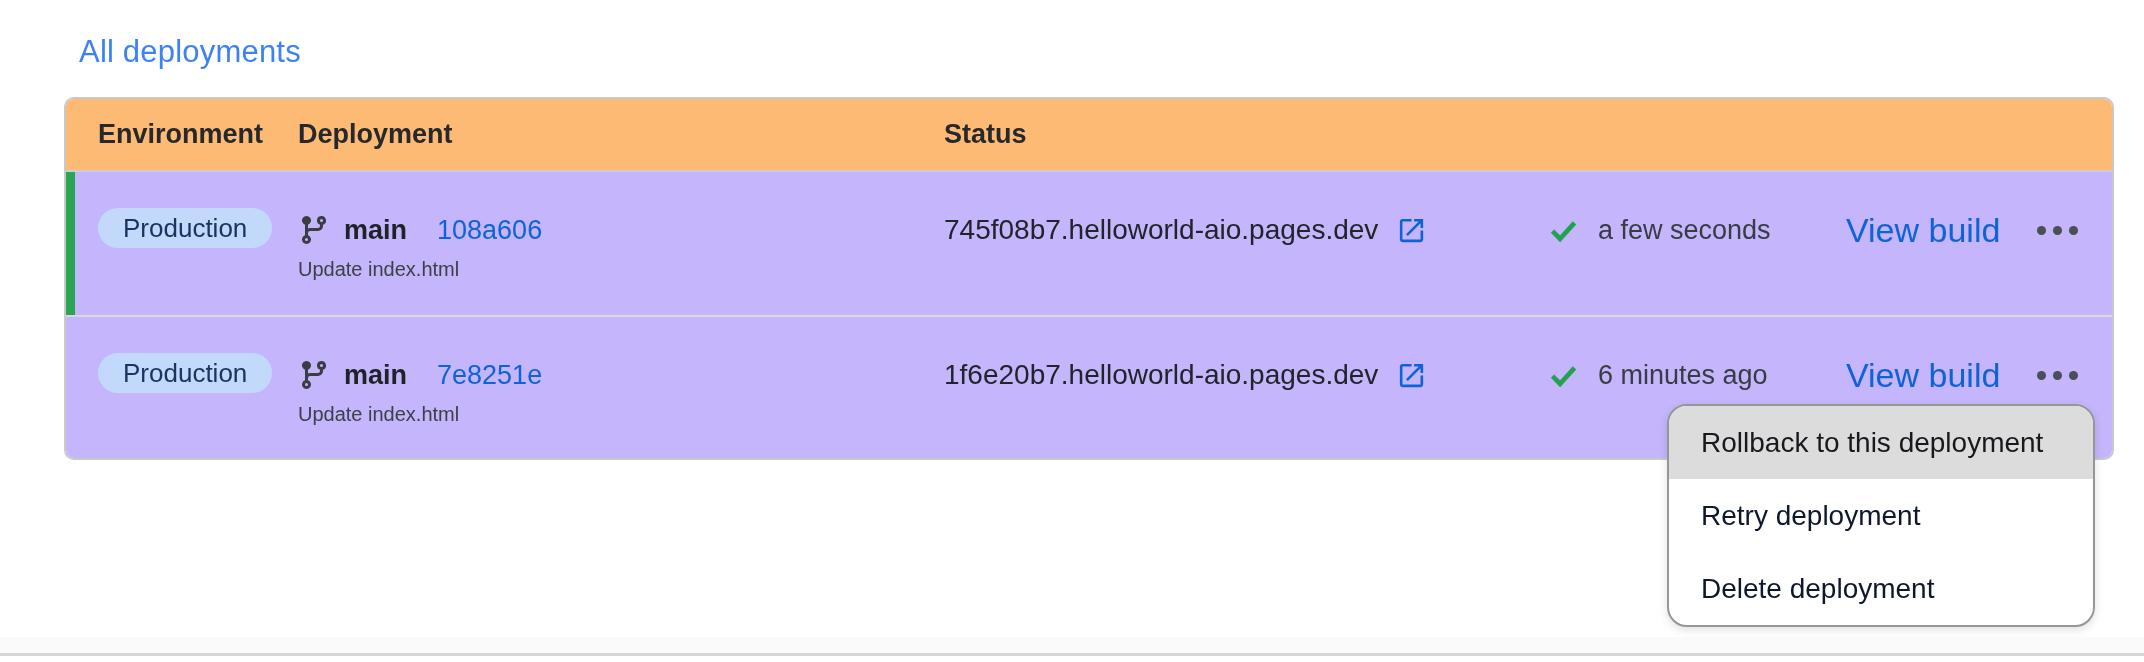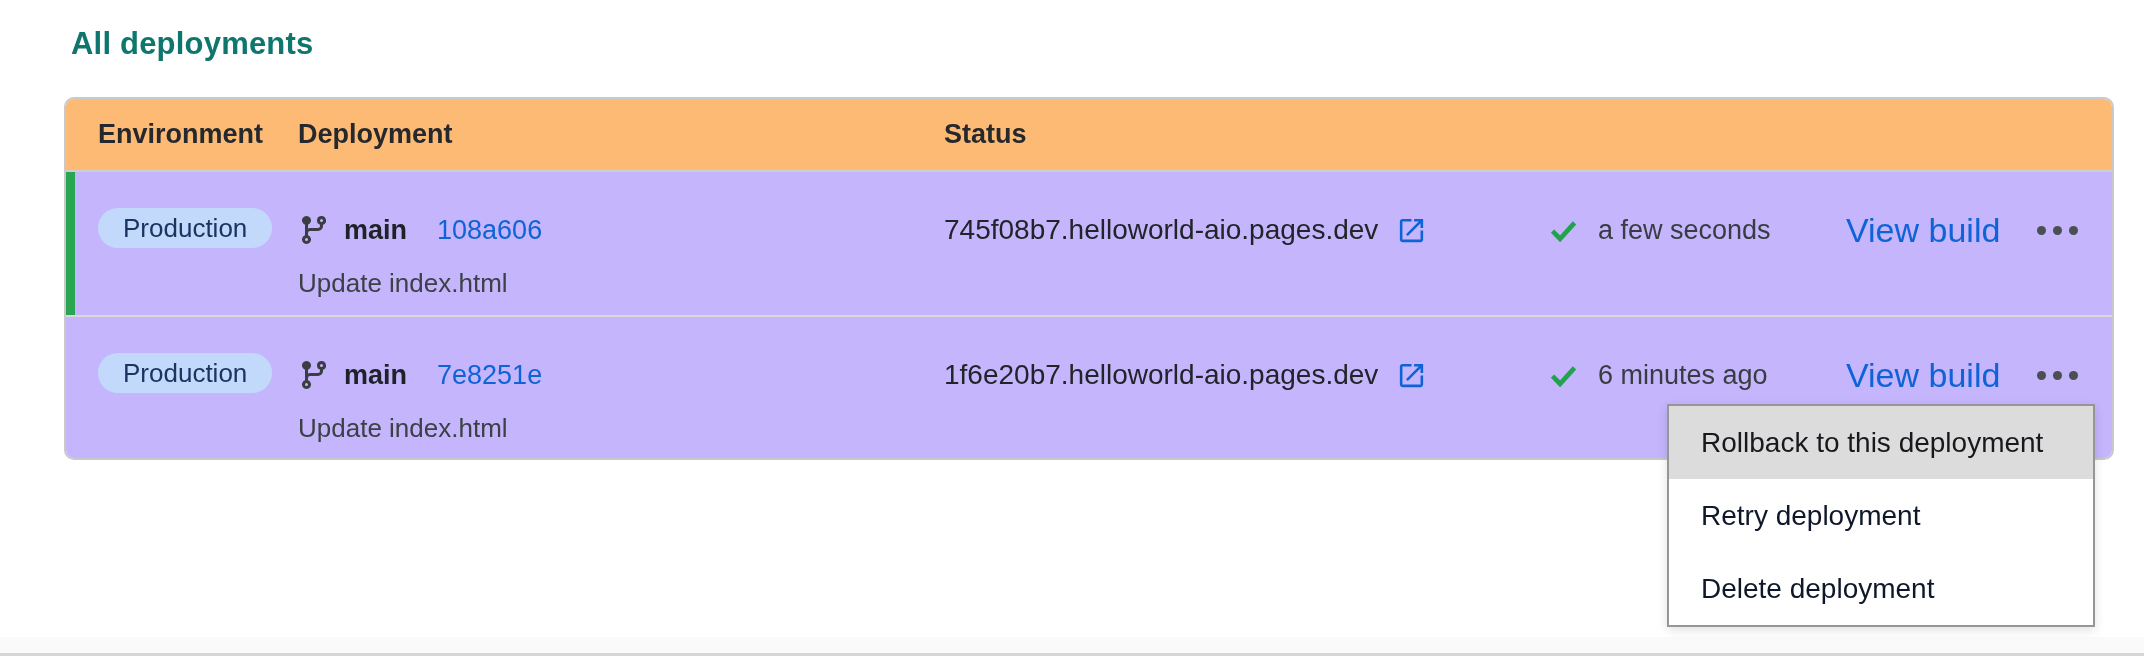--- a/index.html
+++ b/index.html
@@ -10,24 +10,24 @@
     height: 662px;
     background: #ffffff;
     overflow: hidden;
   }
 
   
   .page-title {
     position: absolute;
     left: 63px;
     top: 18px;
-    margin: 8px;
+    margin: 16px;
     font-size: 31px;
-    font-weight: 700;
-    color: #0f766e;
+    font-weight: 400;
+    color: #3b82f6;
     letter-spacing: 0.2px;
   }
 
   
   .deploy-table {
     position: absolute;
     left: 64px;
     top: 97px;
     width: 2046px;
     border: 2px solid #c9c9c9;
@@ -75,21 +75,21 @@
     background: #c3d9fb;
     color: #1b3560;
     font-size: 26px;
   }
 
   .src-line1 { display: flex; align-items: center; height: 44px; }
   .icon { display: inline-flex; align-items: center; justify-content: center; }
   .icon.branch { width: 32px; height: 32px; margin-right: 14px; }
   .branch-name { font-size: 27px; font-weight: 700; color: #1f2226; margin-right: 30px; }
   .commit-link { font-size: 27px; color: #0e63d6; text-decoration: none; cursor: pointer; }
-  .commit-msg { margin-top: 16px; font-size: 26px; color: #3d4045; }
+  .commit-msg { margin-top: 6px; font-size: 20px; color: #3d4045; }
 
   .dep-cell { display: flex; align-items: center; gap: 18px; height: 44px; box-sizing: content-box; }
   .dep-url { font-size: 28px; color: #212428; }
   .icon.ext { width: 31px; height: 31px; cursor: pointer; }
 
   .status-cell { display: flex; align-items: center; gap: 18px; height: 44px; box-sizing: content-box; }
   .icon.check { width: 33px; height: 33px; }
   .status-text { font-size: 27px; color: #393c41; }
 
   .actions-cell {
@@ -111,21 +111,21 @@
   .dots i { width: 9px; height: 9px; border-radius: 50%; background: #4b4e52; }
 
   
   .context-menu {
     position: absolute;
     left: 1667px;
     top: 404px;
     width: 424px;
     background: #ffffff;
     border: 2px solid #969696;
-    border-radius: 0;
+    border-radius: 20px;
     box-shadow: 0 3px 10px rgba(0,0,0,0.12);
     overflow: hidden;
     z-index: 5;
   }
   .menu-item {
     display: flex;
     align-items: center;
     height: 73px;
     padding: 0 32px;
     font-size: 28px;

